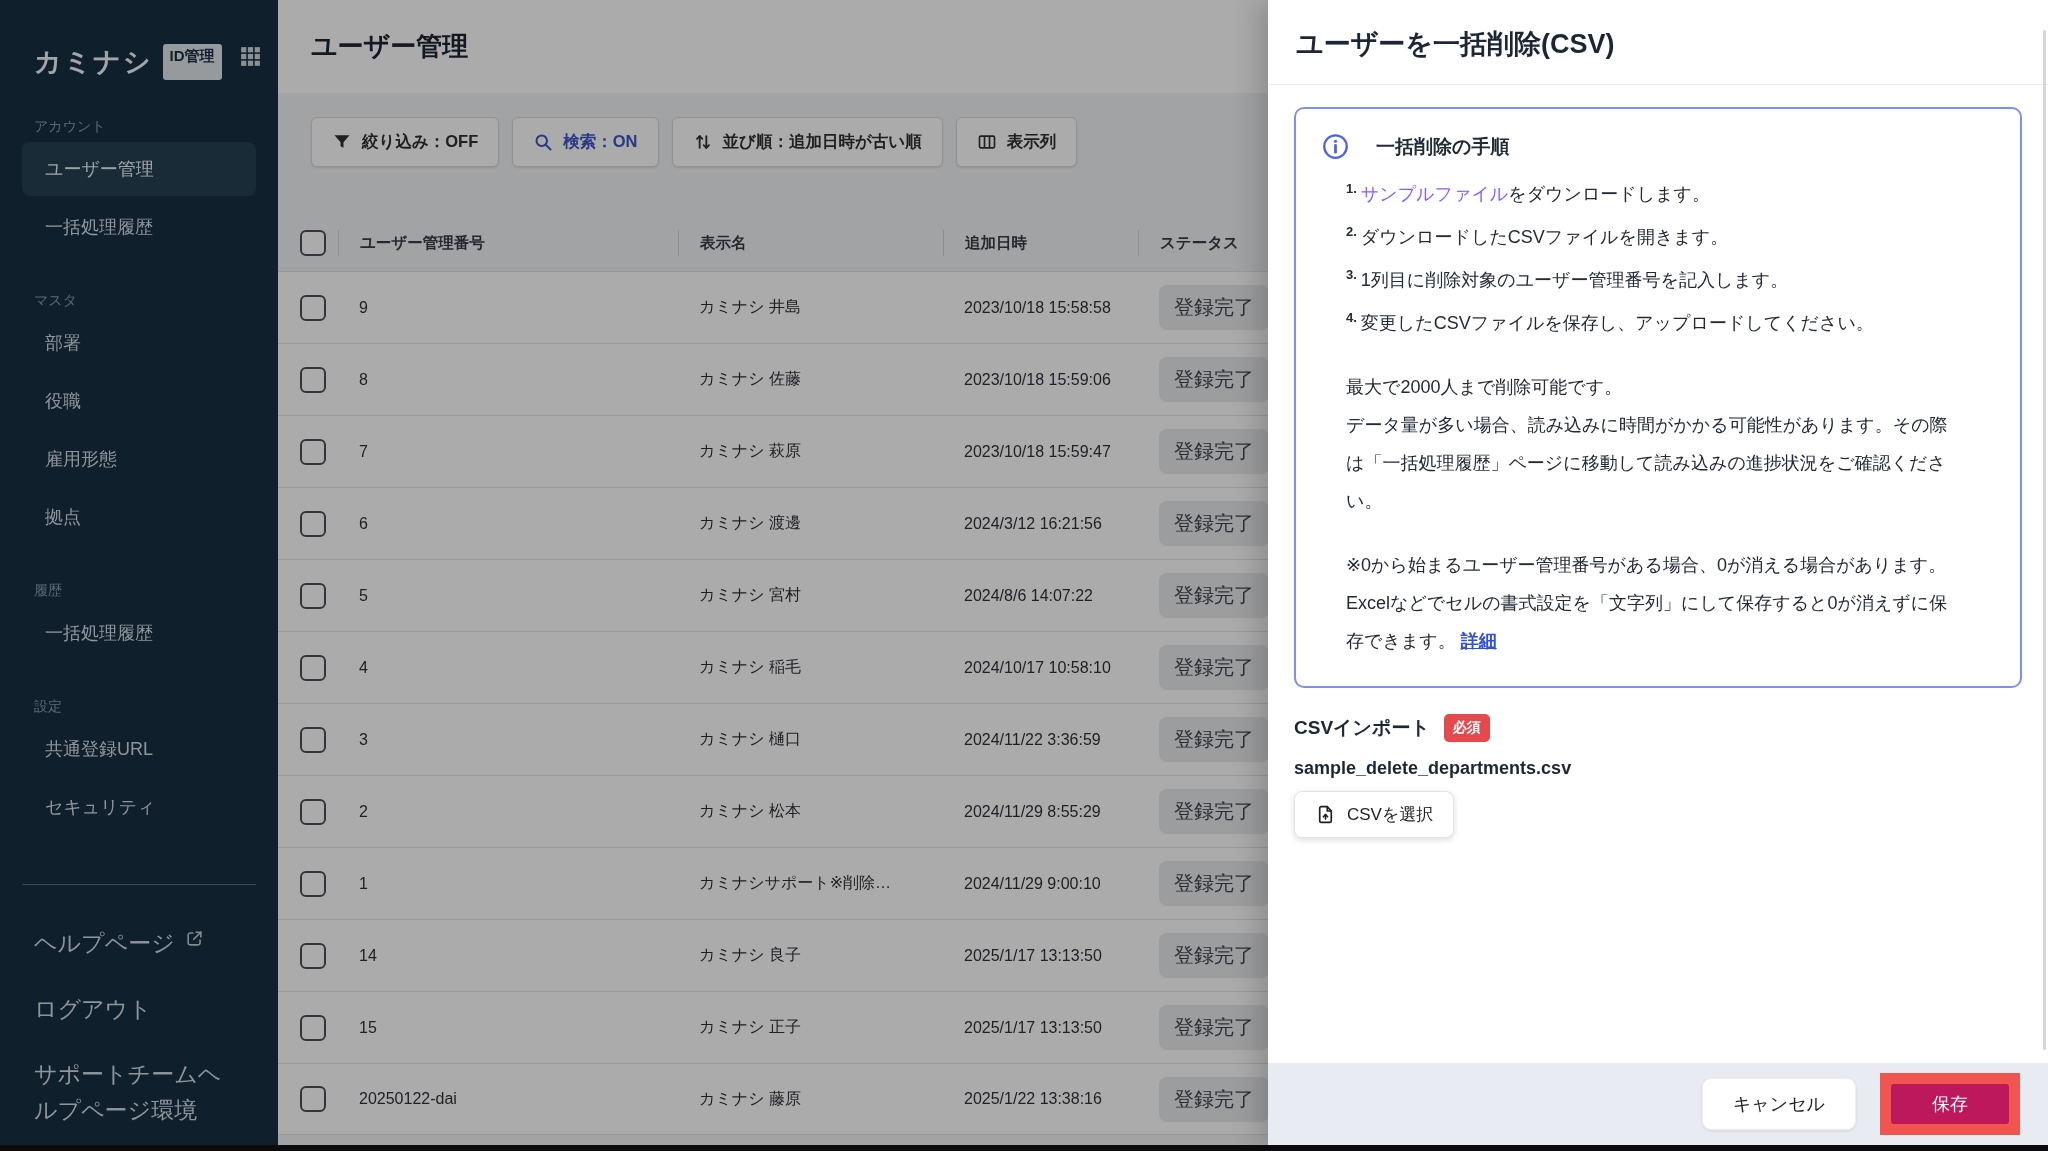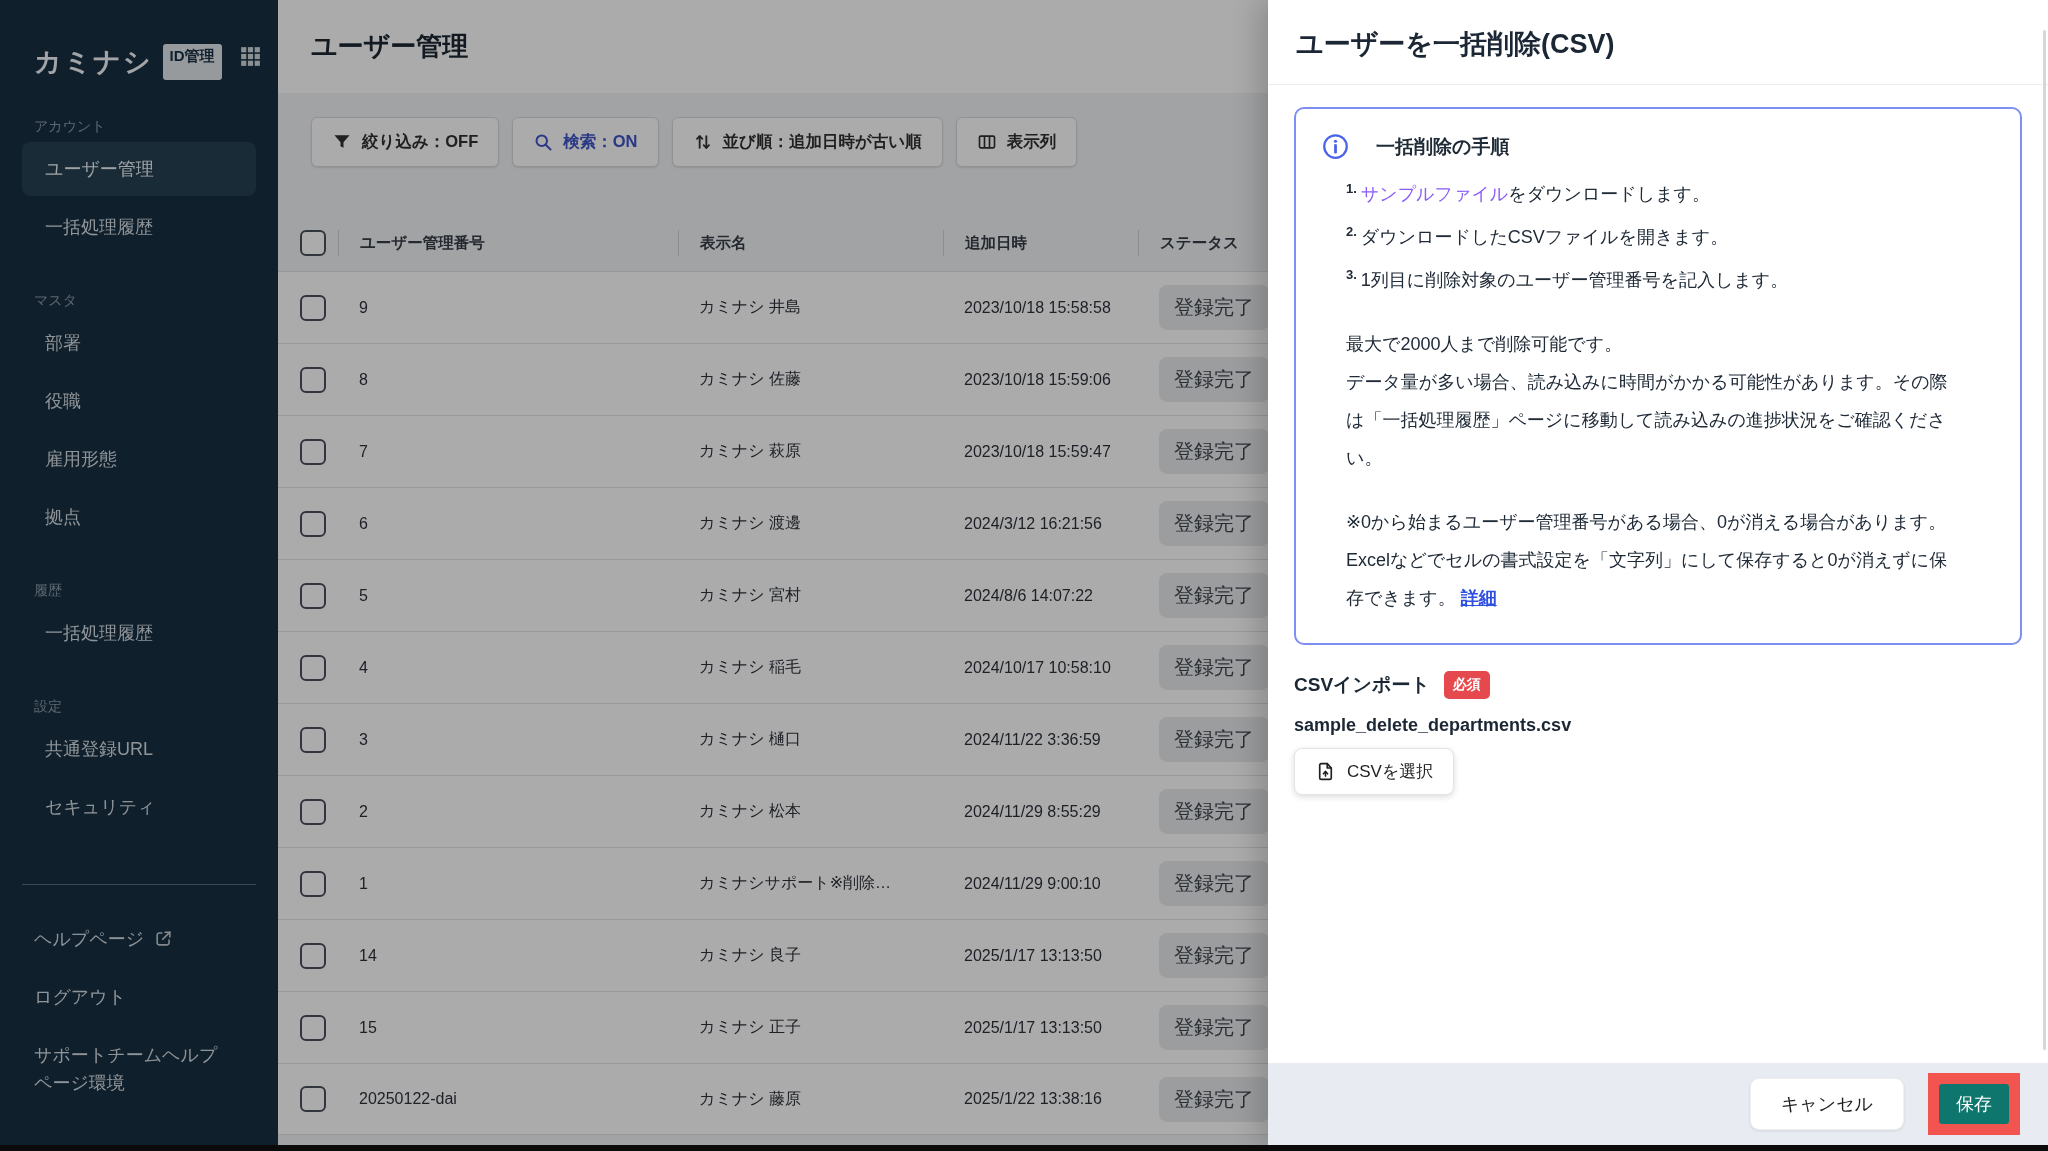--- a/index.html
+++ b/index.html
@@ -14,21 +14,21 @@
   .logo-row{display:flex;padding:44px 0 0 34px;}
   .logo-text{font-size:27px;font-weight:bold;color:#f2f5f7;letter-spacing:2px;}
   .logo-badge{margin-left:10px;background:#dfe5e9;color:#132c3d;font-size:15px;font-weight:bold;padding:3px 7px;border-radius:3px;white-space:nowrap;}
   .grid-icon{margin-left:16px;color:#cfd6da;display:inline-flex;}
   .nav-section{margin-top:38px;}
   .nav-section-label{font-size:14px;color:#8a99a5;padding-left:34px;margin-bottom:6px;}
   .nav-item{margin:4px 22px;padding:15px 0 15px 23px;font-size:18px;color:#d5dce1;border-radius:8px;cursor:pointer;}
   .nav-item.active{background:#223d4e;color:#eef2f5;}
   .sidebar-divider{margin:50px 22px 0 22px;border-top:1px solid #5a6b77;}
   .sidebar-footer{margin-top:28px;}
-  .sf-item{margin:4px 22px;padding:13px 0 13px 12px;font-size:18px;color:#d5dce1;cursor:pointer;display:flex;align-items:flex-start;gap:10px;line-height:1.55;}
+  .sf-item{margin:4px 22px;padding:13px 0 13px 12px;font-size:23px;color:#d5dce1;cursor:pointer;display:flex;align-items:flex-start;gap:10px;line-height:1.55;}
   .sf-item .sf-label{max-width:190px;}
   .ext-icon{color:#c4ccd2;display:inline-flex;margin-top:3px;}
 
   
   .main{position:absolute;left:278px;top:0;width:990px;height:1145px;background:#f2f3f4;z-index:1;}
   .main-header{height:93px;background:#ffffff;display:flex;align-items:center;padding-left:33px;}
   .page-title{margin:0;font-size:26px;font-weight:bold;color:#17222c;}
   .toolbar{display:flex;gap:13px;padding:24px 0 0 33px;}
   .tb-btn{display:inline-flex;align-items:center;gap:10px;height:50px;padding:0 20px;background:#fff;
     border:1px solid #dadada;border-radius:6px;box-shadow:0 1px 2px rgba(0,0,0,.10);
@@ -65,21 +65,21 @@
   a.detail-link{color:#2f4fe0;text-decoration:underline;font-weight:bold;cursor:pointer;}
   .csv-row{margin-top:26px;display:flex;align-items:center;gap:14px;}
   .csv-label{font-size:19px;font-weight:bold;color:#1b2734;}
   .required-badge{background:#e5484d;color:#fff;font-size:14px;font-weight:bold;padding:5px 9px;border-radius:5px;}
   .filename{margin-top:16px;font-size:18px;font-weight:600;color:#1b2734;}
   .csv-btn{margin-top:12px;display:inline-flex;align-items:center;gap:11px;background:#fff;border:1px solid #e4e4e4;
     border-radius:8px;padding:11px 20px;font-size:17px;color:#1f1f1f;box-shadow:0 2px 6px rgba(0,0,0,.14);cursor:pointer;font-family:inherit;}
   .drawer-footer{position:absolute;left:0;right:0;bottom:0;height:82px;background:#e9ebf3;display:flex;align-items:center;justify-content:flex-end;gap:24px;padding-right:28px;}
   .cancel-btn{background:#fff;border:1px solid #f0f0f0;border-radius:9px;padding:13px 30px;font-size:18px;color:#1f1f1f;box-shadow:0 1px 3px rgba(0,0,0,.10);cursor:pointer;font-family:inherit;}
   .save-highlight{background:#f2554f;padding:11px;}
-  .save-btn{background:#0f766e;color:#fff;border:none;border-radius:3px;padding:8px 17px;font-size:18px;cursor:pointer;font-family:inherit;text-align:center;}
+  .save-btn{background:#be185d;color:#fff;border:none;border-radius:3px;padding:8px 41px;font-size:18px;cursor:pointer;font-family:inherit;text-align:center;}
   .drawer-scrollbar{position:absolute;right:2px;top:30px;bottom:95px;width:3px;background:#d4d6dc;border-radius:2px;z-index:7;}
 
   .bottom-strip{position:absolute;left:0;bottom:0;width:2048px;height:6px;background:#0b0b0b;z-index:10;}
 </style>
 </head>
 <body>
 
 <div class="canvas">
 
   <aside class="sidebar">
@@ -326,20 +326,21 @@
                 <line x1="12" y1="11" x2="12" y2="17" stroke-width="2.5" stroke-linecap="round"></line>
                 <circle cx="12" cy="7.3" r="1.4" fill="#4a63e7" stroke="none"></circle>
               </svg>
             </span>
           <span>一括削除の手順</span>
         </div>
         <ol class="info-steps" id="info-steps">
             <li><span class="step-num">1.</span><a class="inline-link">サンプルファイル</a><span>をダウンロードします。</span></li>
             <li><span class="step-num">2.</span><span>ダウンロードしたCSVファイルを開きます。</span></li>
             <li><span class="step-num">3.</span><span>1列目に削除対象のユーザー管理番号を記入します。</span></li>
+            <li><span class="step-num">4.</span><span>変更したCSVファイルを保存し、アップロードしてください。</span></li>
           </ol>
         <p class="info-para gap">最大で2000人まで削除可能です。</p>
         <p class="info-para">データ量が多い場合、読み込みに時間がかかる可能性があります。その際は「一括処理履歴」ページに移動して読み込みの進捗状況をご確認ください。</p>
         <p class="info-para gap">
           <span>※0から始まるユーザー管理番号がある場合、0が消える場合があります。Excelなどでセルの書式設定を「文字列」にして保存すると0が消えずに保存できます。</span>
           <a class="detail-link">詳細</a>
         </p>
       </div>
       <div class="csv-row">
         <span class="csv-label">CSVインポート</span>

